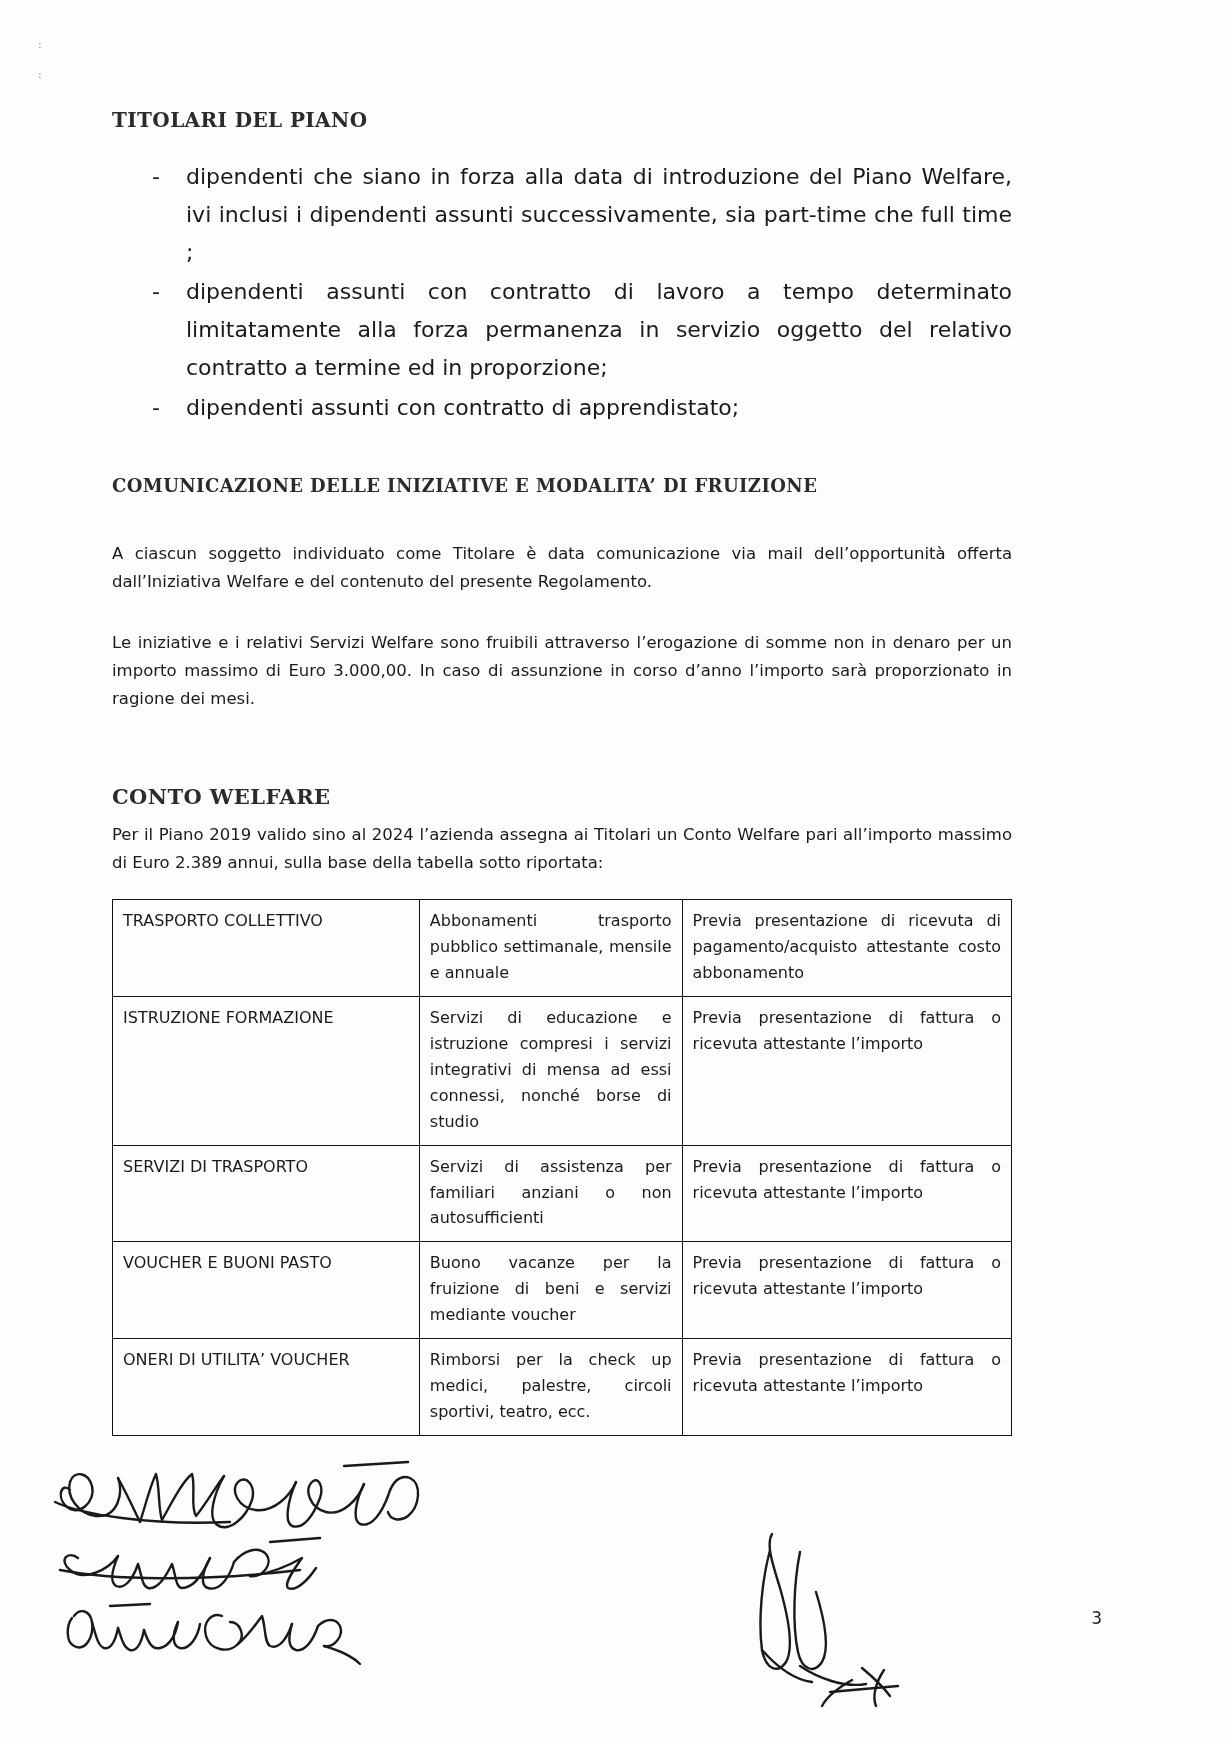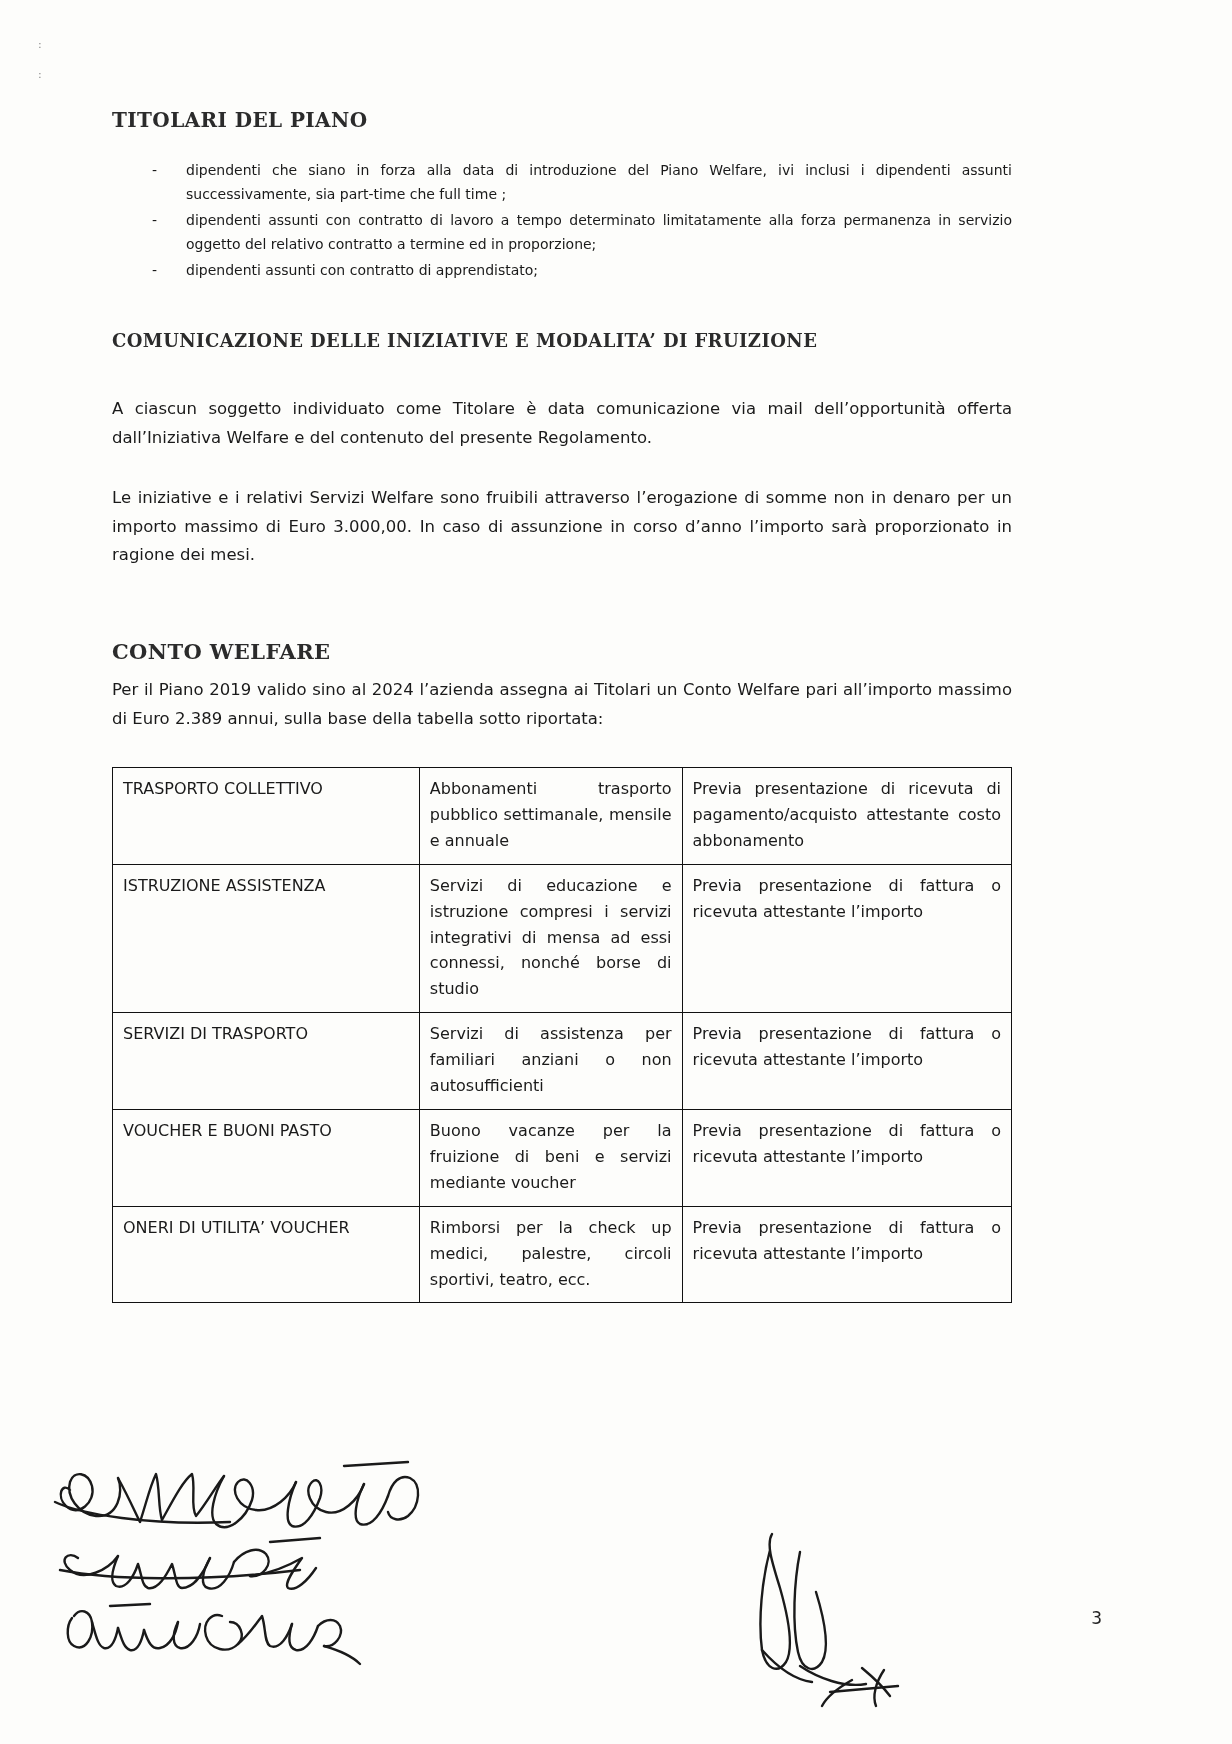--- a/index.html
+++ b/index.html
@@ -50,40 +50,40 @@
     color: #1a1a1a;
   }
   p.para b { font-weight: bold; }
   ul.bullets {
     list-style: none;
     margin: 10px 0 0 0;
     padding: 0 0 0 36px;
   }
   ul.bullets li {
     position: relative;
-    font-size: 14px;
+    font-size: 22px;
     line-height: 1.72;
     text-align: justify;
     padding-left: 38px;
     margin-bottom: 2px;
   }
   ul.bullets li:before {
     content: "-";
     position: absolute;
     left: 4px;
     top: 0;
     color: #1a1a1a;
   }
   .gap-lg { height: 46px; }
   .gap-sm { height: 16px; }
 
   table.welfare {
     border-collapse: collapse;
     width: 900px;
-    margin-top: 34px;
+    margin-top: 22px;
     table-layout: fixed;
   }
   table.welfare td {
     border: 1.3px solid #111;
     vertical-align: top;
     padding: 8px 10px 10px 10px;
     font-size: 16px;
     line-height: 1.62;
   }
   td.c1 { width: 278px; }
@@ -149,21 +149,21 @@
     <p class="para">Per il Piano 2019 valido sino al 2024 l’azienda assegna ai Titolari un Conto Welfare pari all’importo massimo di Euro 2.389 annui, sulla base della tabella sotto riportata:</p>
 
     <table class="welfare">
       <tbody>
         <tr>
           <td class="c1">TRASPORTO COLLETTIVO</td>
           <td class="c2">Abbonamenti trasporto pubblico settimanale, mensile e annuale</td>
           <td class="c3">Previa presentazione di ricevuta di pagamento/acquisto attestante costo abbonamento</td>
         </tr>
         <tr>
-          <td class="c1">ISTRUZIONE ASSISTENZA</td>
+          <td class="c1">ISTRUZIONE FORMAZIONE</td>
           <td class="c2">Servizi di educazione e istruzione compresi i servizi integrativi di mensa ad essi connessi, nonché borse di studio</td>
           <td class="c3">Previa presentazione di fattura o ricevuta attestante l’importo</td>
         </tr>
         <tr>
           <td class="c1">SERVIZI DI TRASPORTO</td>
           <td class="c2">Servizi di assistenza per familiari anziani o non autosufficienti</td>
           <td class="c3">Previa presentazione di fattura o ricevuta attestante l’importo</td>
         </tr>
         <tr>
           <td class="c1">VOUCHER E BUONI PASTO</td>

